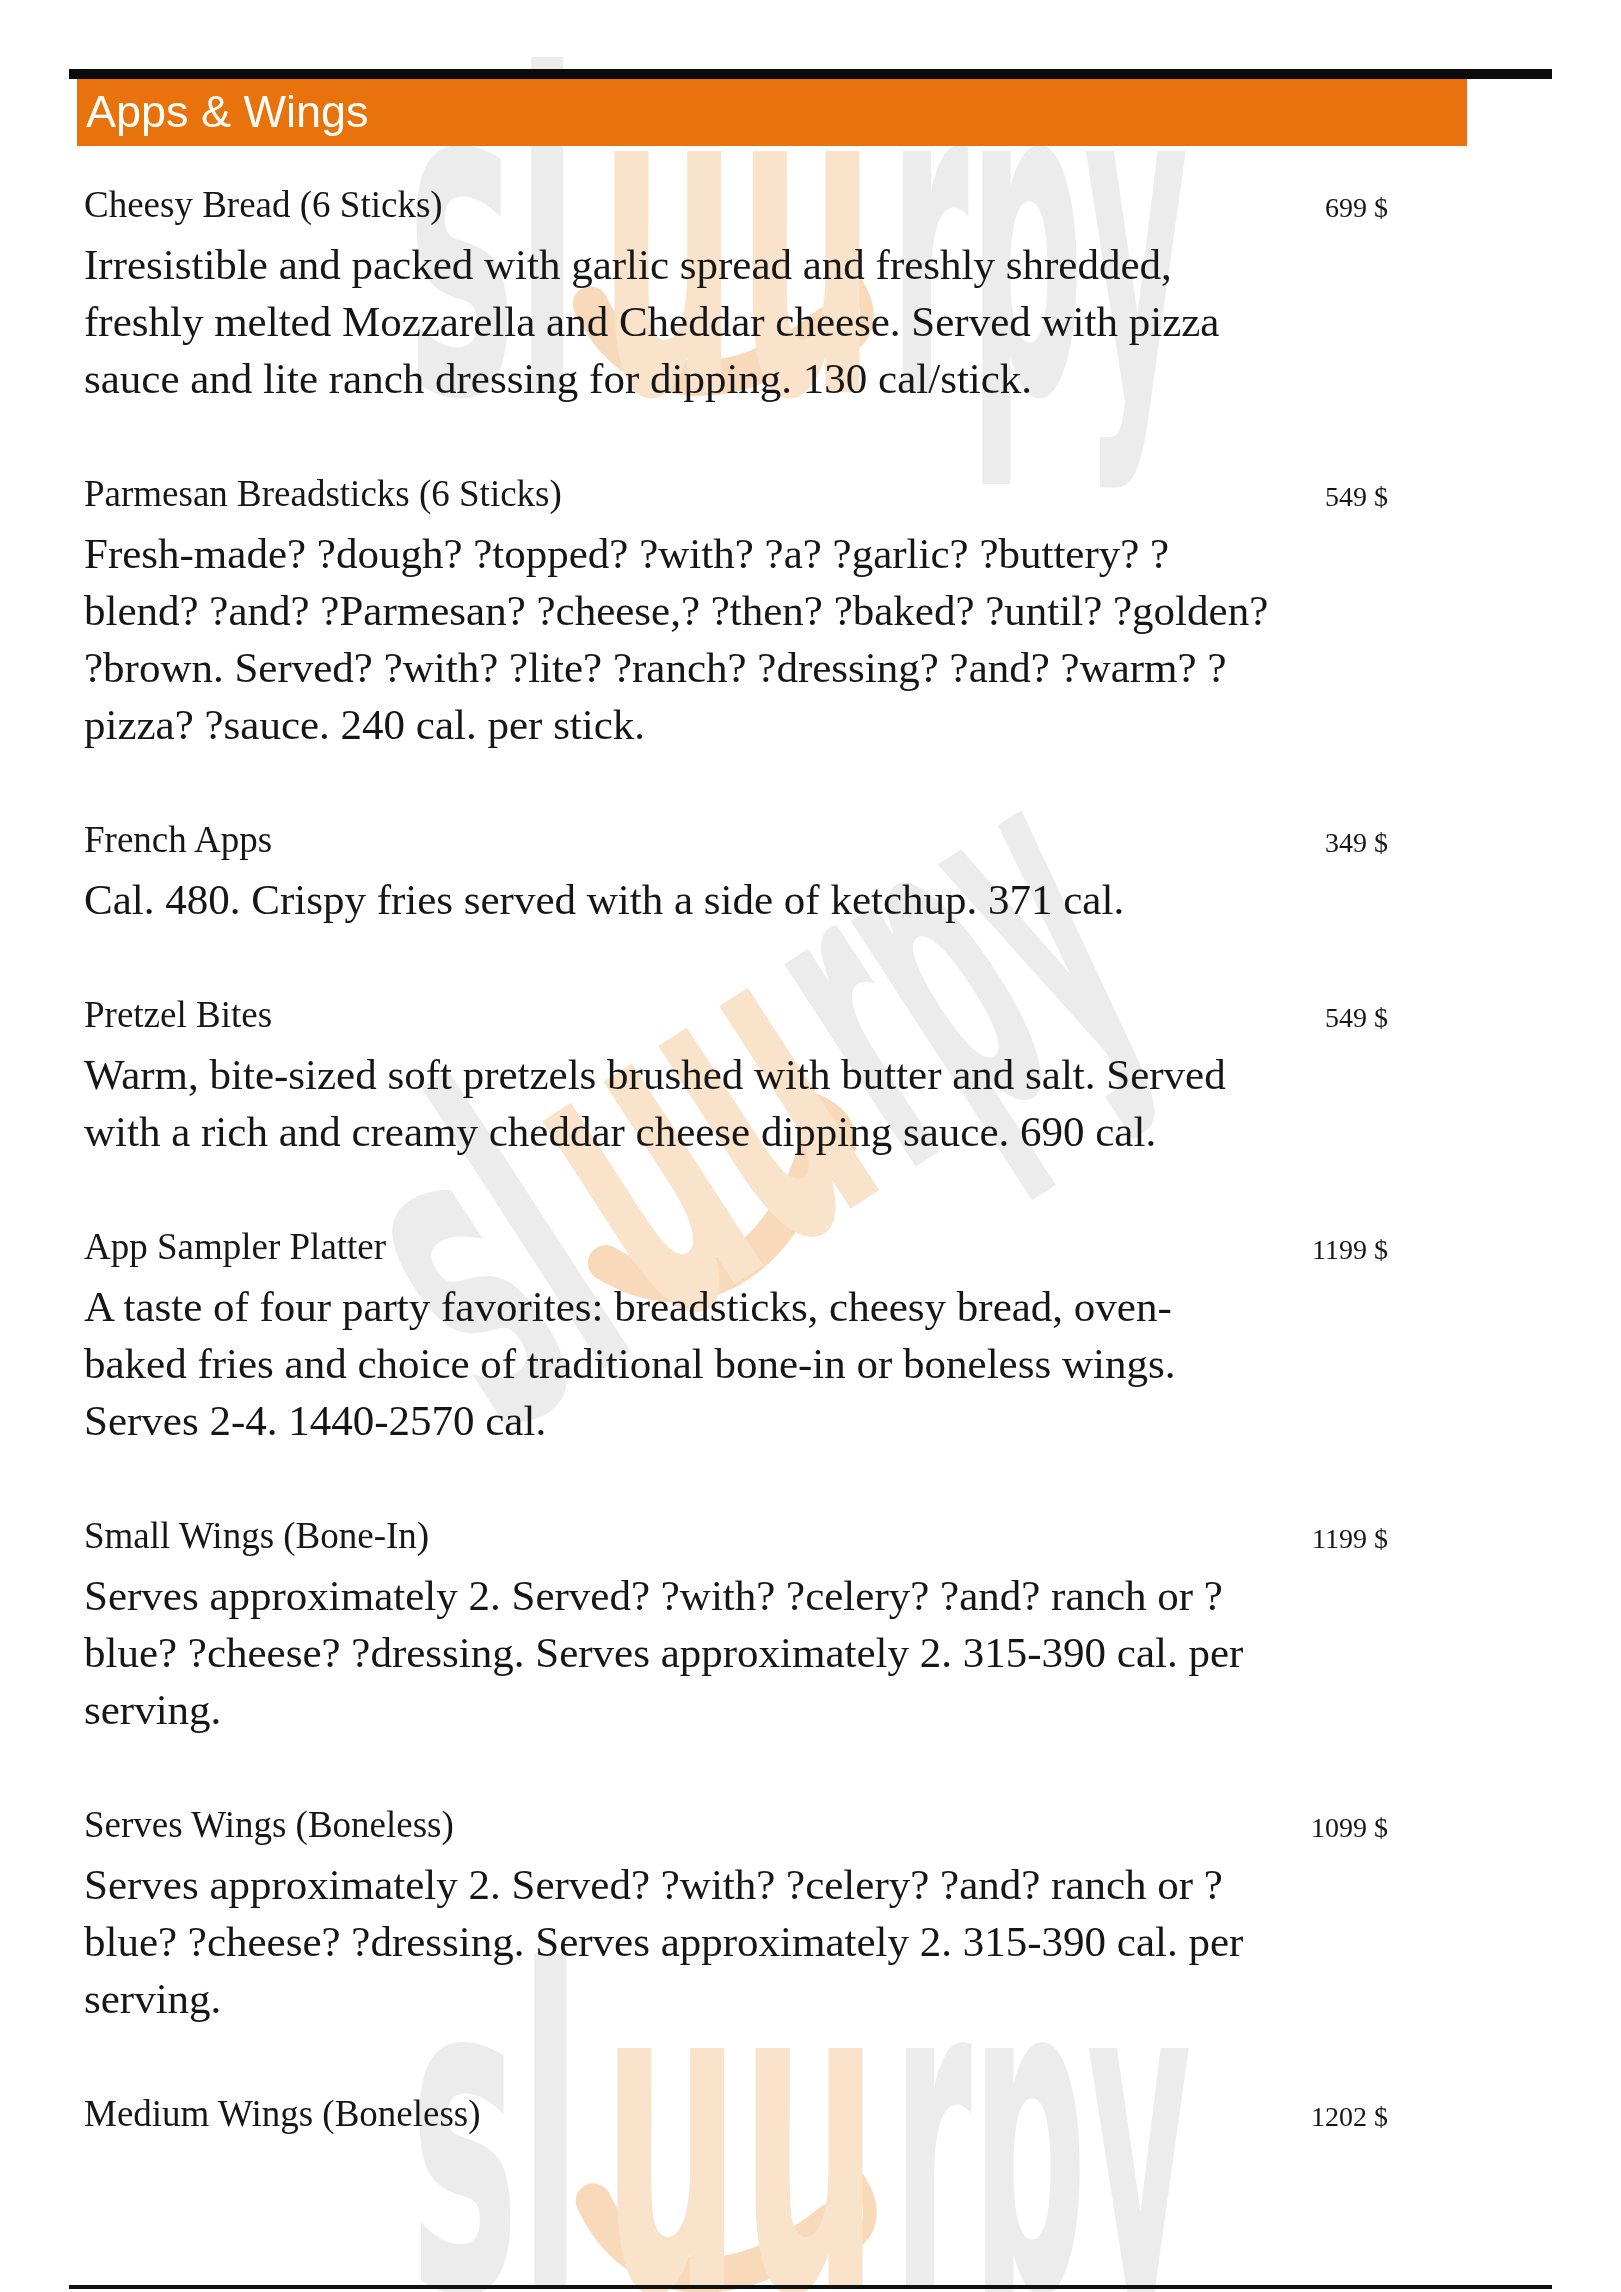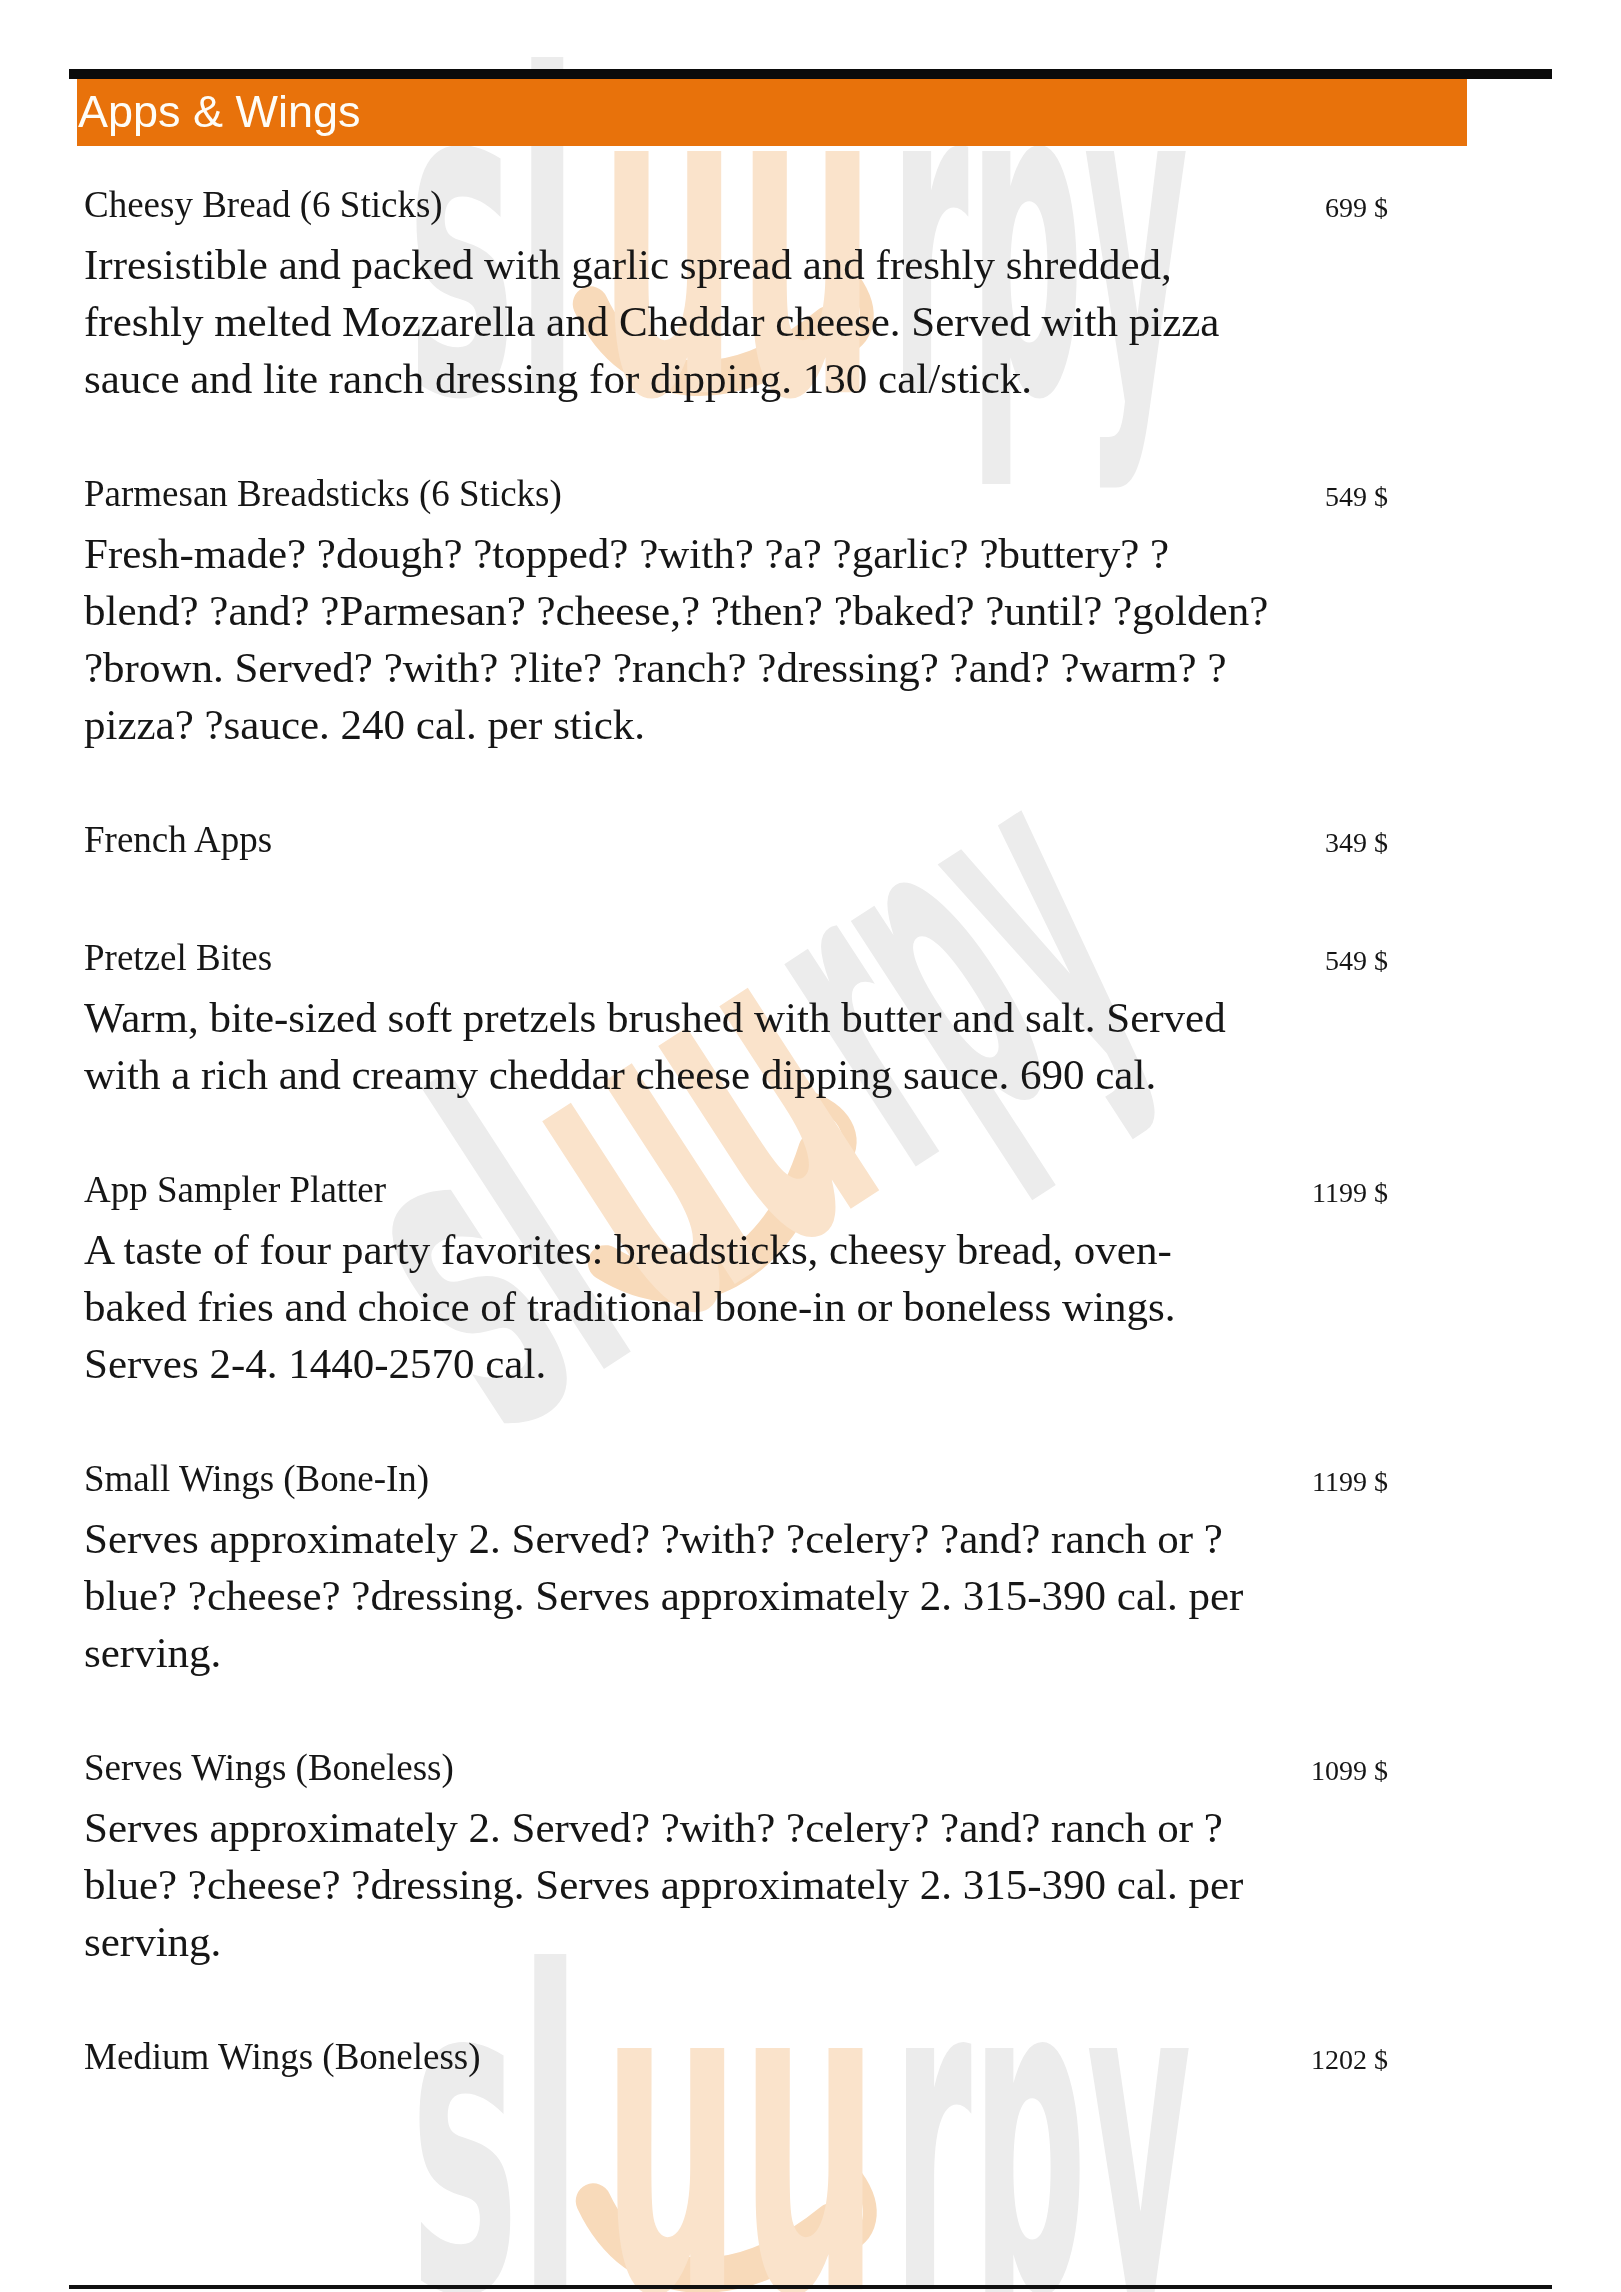--- a/index.html
+++ b/index.html
@@ -18,21 +18,21 @@
   #wm1{left:407px;top:49px;}
   #wm2{left:386px;top:886px;transform:rotate(-33deg);}
   #wm3{left:410px;top:1946px;}
 
   
   .top-divider{position:absolute;left:69px;top:69px;width:1483px;height:9.8px;
                background:#0B0B0B;z-index:3;}
   .section-header{position:absolute;left:77px;top:78px;width:1390px;height:68px;
                   background:#E8720B;z-index:2;display:flex;align-items:center;}
   .section-header .title{font-family:"Liberation Sans",sans-serif;font-size:45px;
-                  color:#FEFDF8;padding-left:1px;line-height:1;margin-top:-2px;}
+                  color:#FEFDF8;padding-left:9px;line-height:1;margin-top:-2px;}
 
   
   .items{position:absolute;left:84px;top:176px;width:1304px;z-index:1;}
   .item{margin-bottom:58px;}
   .item .row{display:flex;justify-content:space-between;align-items:baseline;}
   .item .name{font-size:37px;line-height:57px;white-space:nowrap;}
   .item .price{font-size:28px;line-height:57px;text-align:left;white-space:nowrap;}
   .item .desc{font-size:43px;line-height:57px;max-width:1186px;}
 
   .bottom-divider{position:absolute;left:69px;top:2285px;width:1483px;height:3.9px;
@@ -88,20 +88,21 @@
       <span class="price">549 $</span>
     </div>
     <div class="desc">Fresh-made? ?dough? ?topped? ?with? ?a? ?garlic? ?buttery? ?blend? ?and? ?Parmesan? ?cheese,? ?then? ?baked? ?until? ?golden? ?brown. Served? ?with? ?lite? ?ranch? ?dressing? ?and? ?warm? ?pizza? ?sauce. 240 cal. per stick.</div>
   </div>
 
   <div class="item">
     <div class="row">
       <span class="name">French Apps</span>
       <span class="price">349 $</span>
     </div>
+    <div class="desc">Cal. 480. Crispy fries served with a side of ketchup. 371 cal.</div>
   </div>
 
   <div class="item">
     <div class="row">
       <span class="name">Pretzel Bites</span>
       <span class="price">549 $</span>
     </div>
     <div class="desc">Warm, bite-sized soft pretzels brushed with butter and salt. Served with a rich and creamy cheddar cheese dipping sauce.  690 cal.</div>
   </div>
 

